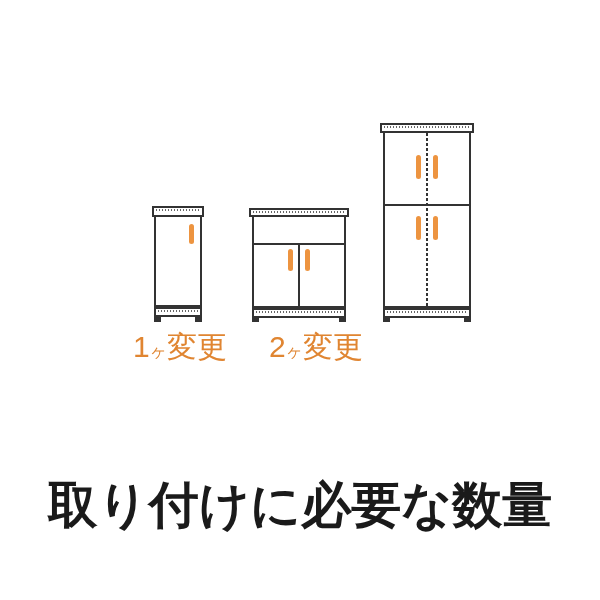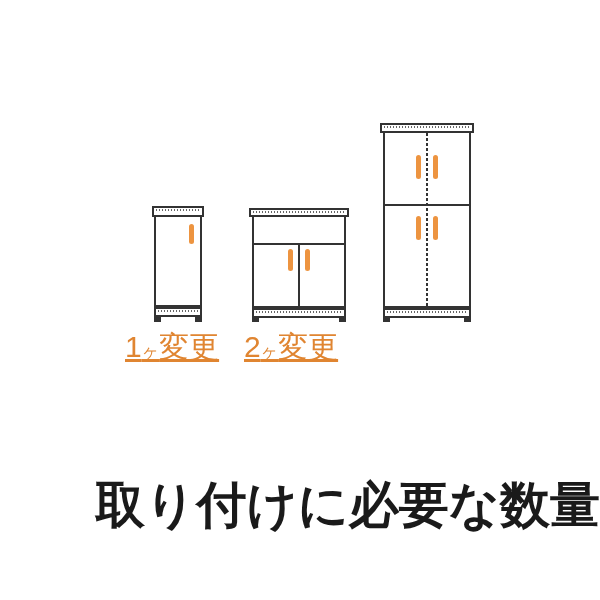--- a/index.html
+++ b/index.html
@@ -49,30 +49,30 @@
   #cab3 .handle{height:24px;}
   #cab3 .handle.hl{left:calc(50% - 11px);}
   #cab3 .handle.hr{left:calc(50% + 6px);}
   #cab3 .handle.up{top:22px;}
   #cab3 .handle.down{top:83px;}
   #cab3 .kick{left:3px;right:3px;bottom:4px;height:10px;}
   #cab3 .foot.l{left:3px;} #cab3 .foot.r{right:3px;}
 
   
   .qty-label{
-    position:absolute;top:330px;width:110px;text-align:left;
-    color:var(--label-text,#E08531);font-size:30px;line-height:34px;white-space:nowrap;text-decoration:underline;
+    position:absolute;top:330px;width:110px;text-align:center;
+    color:var(--label-text,#E08531);font-size:30px;line-height:34px;white-space:nowrap;
   }
   .qty-label .counter{font-size:17px;}
-  #label1{left:125px;} #label2{left:244px;} #label3{left:385px;}
+  #label1{left:125px;} #label2{left:261px;} #label3{left:385px;}
 
   
   .heading{
     position:absolute;left:0;right:0;top:474px;margin:0;
-    text-align:right;font-size:50px;font-weight:bold;letter-spacing:0;
+    text-align:center;font-size:50px;font-weight:bold;letter-spacing:0;
     color:var(--heading-text,#1A1A1A);line-height:62px;white-space:nowrap;
   }
 </style>
 </head>
 <body>
 
 <div class="canvas">
 
   <div class="cab" id="cab1">
     <div class="lid">

